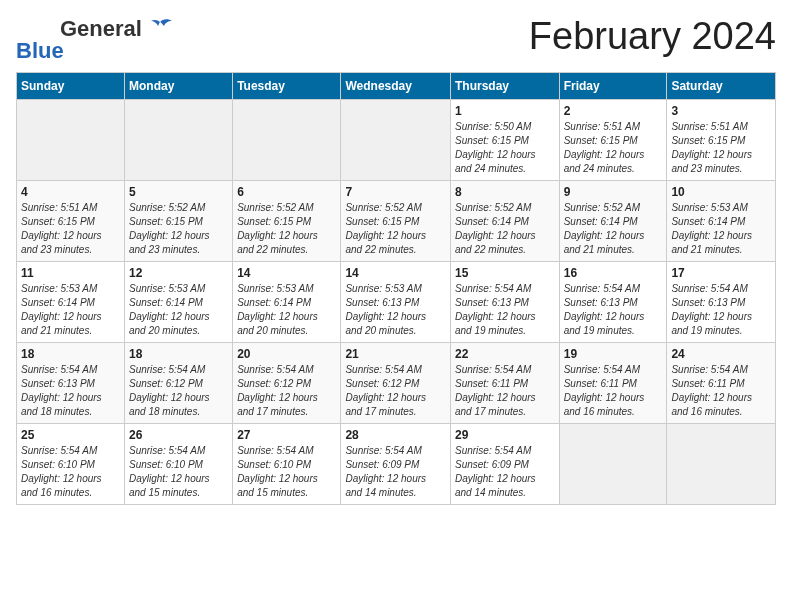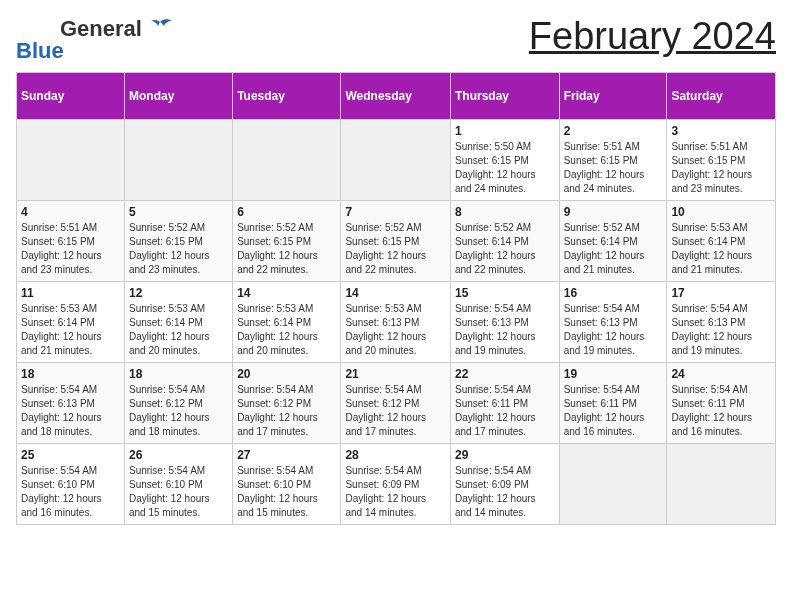--- a/index.html
+++ b/index.html
@@ -28,35 +28,34 @@
       margin-left: 44px;
     }
     .title-area {
       text-align: right;
     }
     .month-title {
       font-size: 38px;
       font-weight: normal;
       color: #222;
       line-height: 1.1;
-      text-decoration: underline;
     }
     .subtitle {
       font-size: 15px;
       color: #444;
     }
     table {
       width: 100%;
       border-collapse: collapse;
       font-size: 11px;
     }
     thead tr th {
-      background-color: #a21caf;
+      background-color: #0369a1;
       color: #fff;
-      padding: 16px 4px;
+      padding: 6px 4px;
       text-align: left;
       font-size: 12px;
       font-weight: bold;
       border: 1px solid #ccc;
     }
     tbody tr td {
       border: 1px solid #ccc;
       vertical-align: top;
       padding: 4px;
       min-height: 70px;
@@ -73,20 +72,21 @@
       font-weight: bold;
       font-size: 12px;
       color: #222;
       display: block;
       margin-bottom: 2px;
     }
     .day-info {
       font-size: 10px;
       color: #333;
       line-height: 1.4;
+      font-style: italic;
     }
     .empty-cell {
       background: #f0f0f0 !important;
     }
   </style>
 </head>
 <body>
 
 <div class="header-area">
   <div class="logo">

